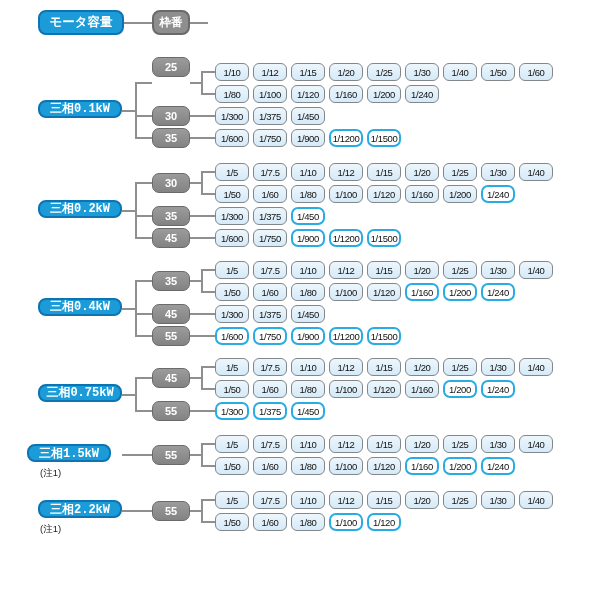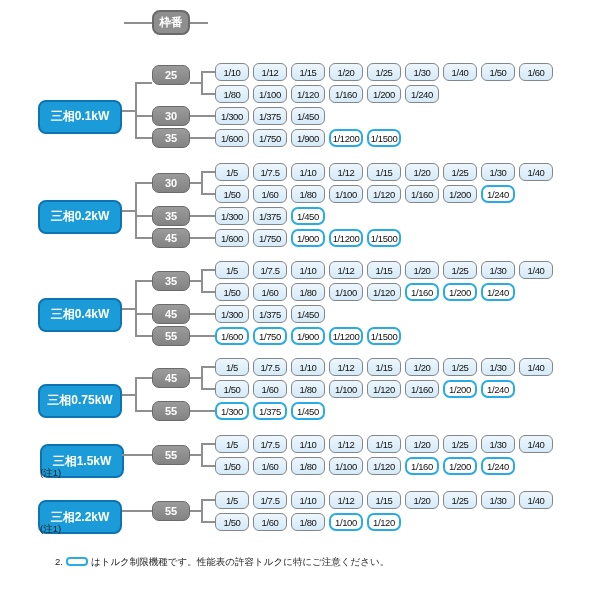--- a/index.html
+++ b/index.html
@@ -21,24 +21,25 @@
   .ratio-header{
     position:absolute;left:208px;top:10px;width:378px;height:25px;box-sizing:border-box;
     background:var(--ratio-header-fill);border:1.5px solid #3c3c3c;border-radius:10px;
     color:#111;font-weight:bold;font-size:14px;letter-spacing:8px;text-indent:8px;
     display:flex;align-items:center;justify-content:center;
   }
   
   .hline{position:absolute;height:2px;background:var(--line);}
   .vline{position:absolute;width:2px;background:var(--line);}
   .motor-box{
-    position:absolute;width:84px;height:34px;box-sizing:border-box;
+    position:absolute;width:84px;height:18px;box-sizing:border-box;
     background:var(--motor-fill);border:2px solid var(--motor-border);border-radius:8px;
     color:#fff;font-weight:bold;font-size:12px;display:flex;align-items:center;justify-content:center;
     white-space:nowrap;
+    font-family:Liberation Mono, monospace;
   }
   .frame-box{
     position:absolute;width:38px;height:20px;box-sizing:border-box;
     background:linear-gradient(180deg,#9b9b9b,#838383);
     border:1.5px solid var(--frame-border);border-radius:7px;
     color:#fff;font-weight:bold;font-size:11px;display:flex;align-items:center;justify-content:center;
   }
   .cell{
     position:absolute;width:34px;height:18px;box-sizing:border-box;
     background:linear-gradient(180deg,#edf6fc,#d5eaf8);
@@ -57,41 +58,42 @@
     display:inline-block;width:22px;height:9px;box-sizing:border-box;
     border:2px solid var(--torque-border);border-radius:4px;background:#fff;
     margin:0 3px;vertical-align:-1px;
   }
 </style>
 </head>
 <body>
 
 <div class="page">
 
+  <div class="motor-header">モータ容量</div>
   <div class="hline" style="left:124px;top:21.5px;width:28px;"></div>
   <div class="frame-header">枠番</div>
   <div class="hline" style="left:190px;top:21.5px;width:18px;"></div>
 
   <div id="tree">
       <div class="cell" style="left: 215px; top: 63px;">1/10</div>
       <div class="cell" style="left: 253px; top: 63px;">1/12</div>
       <div class="cell" style="left: 291px; top: 63px;">1/15</div>
       <div class="cell" style="left: 329px; top: 63px;">1/20</div>
       <div class="cell" style="left: 367px; top: 63px;">1/25</div>
       <div class="cell" style="left: 405px; top: 63px;">1/30</div>
       <div class="cell" style="left: 443px; top: 63px;">1/40</div>
       <div class="cell" style="left: 481px; top: 63px;">1/50</div>
       <div class="cell" style="left: 519px; top: 63px;">1/60</div>
       <div class="cell" style="left: 215px; top: 85px;">1/80</div>
       <div class="cell" style="left: 253px; top: 85px;">1/100</div>
       <div class="cell" style="left: 291px; top: 85px;">1/120</div>
       <div class="cell" style="left: 329px; top: 85px;">1/160</div>
       <div class="cell" style="left: 367px; top: 85px;">1/200</div>
       <div class="cell" style="left: 405px; top: 85px;">1/240</div>
-      <div class="frame-box" style="left: 152px; top: 65px;">25</div>
+      <div class="frame-box" style="left: 152px; top: 57px;">25</div>
       <div class="hline" style="left: 190px; top: 82px; width: 12px;"></div>
       <div class="vline" style="left: 201px; top: 71px; height: 24px;"></div>
       <div class="hline" style="left: 202px; top: 71px; width: 13px;"></div>
       <div class="hline" style="left: 202px; top: 93px; width: 13px;"></div>
       <div class="cell" style="left: 215px; top: 107px;">1/300</div>
       <div class="cell" style="left: 253px; top: 107px;">1/375</div>
       <div class="cell" style="left: 291px; top: 107px;">1/450</div>
       <div class="frame-box" style="left: 152px; top: 106px;">30</div>
       <div class="hline" style="left: 190px; top: 115px; width: 25px;"></div>
       <div class="cell" style="left: 215px; top: 129px;">1/600</div>
@@ -234,21 +236,21 @@
       <div class="cell" style="left: 329px; top: 457px;">1/100</div>
       <div class="cell" style="left: 367px; top: 457px;">1/120</div>
       <div class="cell limited" style="left: 405px; top: 457px;">1/160</div>
       <div class="cell limited" style="left: 443px; top: 457px;">1/200</div>
       <div class="cell limited" style="left: 481px; top: 457px;">1/240</div>
       <div class="frame-box" style="left: 152px; top: 445px;">55</div>
       <div class="hline" style="left: 190px; top: 454px; width: 12px;"></div>
       <div class="vline" style="left: 201px; top: 443px; height: 24px;"></div>
       <div class="hline" style="left: 202px; top: 443px; width: 13px;"></div>
       <div class="hline" style="left: 202px; top: 465px; width: 13px;"></div>
-      <div class="motor-box" style="left: 27px; top: 444px; margin-left: 13px;">三相1.5kW</div>
+      <div class="motor-box" style="left: 27px; top: 444px;">三相1.5kW</div>
       <div class="hline" style="left: 122px; top: 454px; width: 14px;"></div>
       <div class="hline" style="left: 136px; top: 454px; width: 16px;"></div>
       <div class="motor-note" style="left: 40px; top: 467px;">(注1)</div>
       <div class="cell" style="left: 215px; top: 491px;">1/5</div>
       <div class="cell" style="left: 253px; top: 491px;">1/7.5</div>
       <div class="cell" style="left: 291px; top: 491px;">1/10</div>
       <div class="cell" style="left: 329px; top: 491px;">1/12</div>
       <div class="cell" style="left: 367px; top: 491px;">1/15</div>
       <div class="cell" style="left: 405px; top: 491px;">1/20</div>
       <div class="cell" style="left: 443px; top: 491px;">1/25</div>
@@ -264,16 +266,15 @@
       <div class="vline" style="left: 201px; top: 499px; height: 24px;"></div>
       <div class="hline" style="left: 202px; top: 499px; width: 13px;"></div>
       <div class="hline" style="left: 202px; top: 521px; width: 13px;"></div>
       <div class="motor-box" style="left: 38px; top: 500px;">三相2.2kW</div>
       <div class="hline" style="left: 122px; top: 510px; width: 14px;"></div>
       <div class="hline" style="left: 136px; top: 510px; width: 16px;"></div>
       <div class="motor-note" style="left: 40px; top: 523px;">(注1)</div>
     </div>
 
   <div class="notes">
-    <div class="note-line2"><span>2.</span><span class="legend-box"></span><span>はトルク制限機種です。性能表の許容トルクに特にご注意ください。</span></div>
   </div>
 
 </div>
 
 </body></html>

